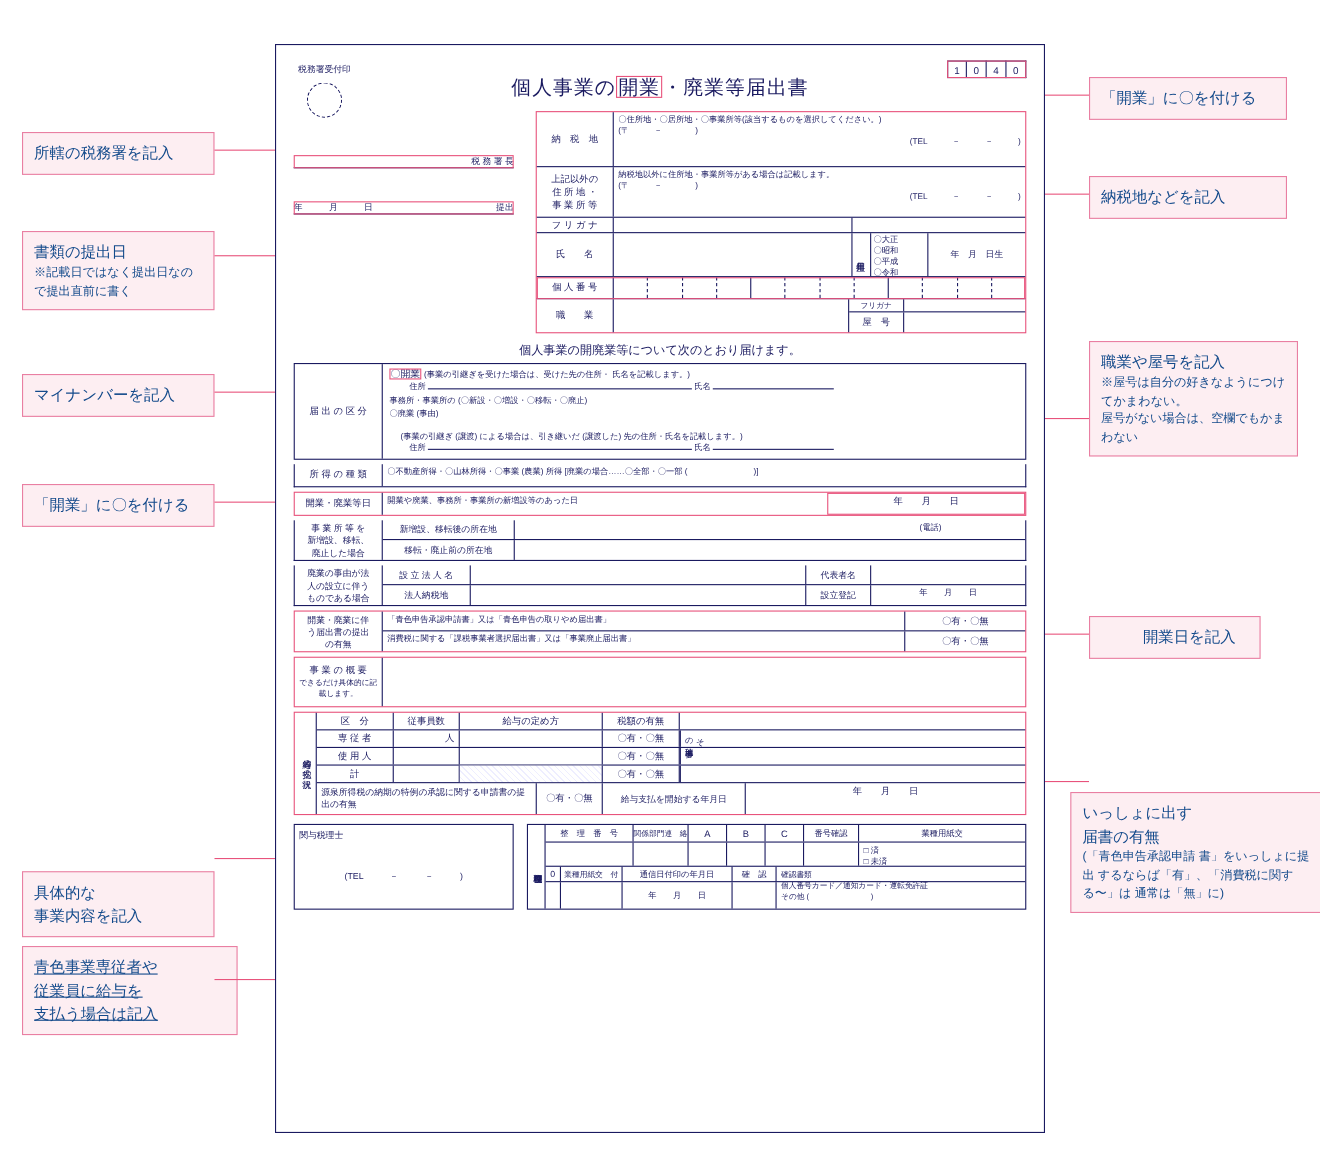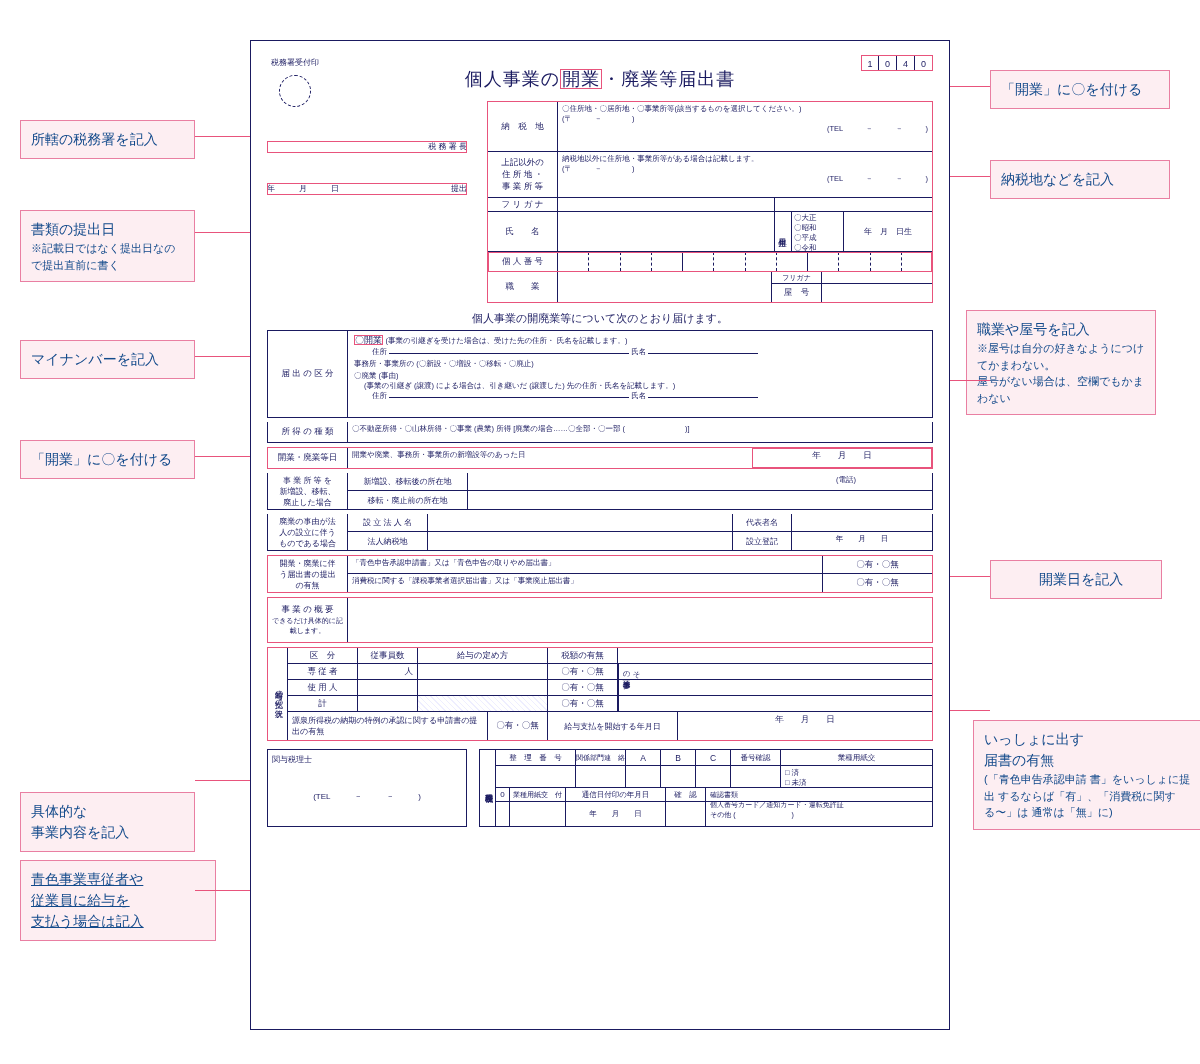--- a/index.html
+++ b/index.html
@@ -115,28 +115,28 @@
   <div class="callout" style="left:970px; top:50px; width:180px;">
     <div class="t">「開業」に〇を付ける</div>
   </div>
   <div class="connector" style="left:560px; top:66px; width:410px;"></div>
 
   <div class="callout" style="left:970px; top:140px; width:180px;">
     <div class="t">納税地などを記入</div>
   </div>
   <div class="connector" style="left:912px; top:156px; width:58px;"></div>
 
-  <div class="callout" style="left:946px; top:290px; width:190px;">
+  <div class="callout" style="left:970px; top:290px; width:190px;">
     <div class="t">職業や屋号を記入</div>
     <div class="s" style="white-space:pre-line">※屋号は自分の好きなようにつけてかまわない。
 屋号がない場合は、空欄でもかまわない</div>
   </div>
   <div class="connector" style="left:912px; top:360px; width:58px;"></div>
 
-  <div class="callout" style="left:970px; top:540px; width:172px;padding-left:48px;">
+  <div class="callout" style="left:970px; top:540px; width:156px;padding-left:48px;">
     <div class="t">開業日を記入</div>
   </div>
   <div class="connector" style="left:912px; top:556px; width:58px;"></div>
 
   <div class="callout" style="left:953px; top:660px; width:235px;margin-top:40px;">
     <div class="t" style="white-space:pre-line">いっしょに出す
 届書の有無</div>
     <div class="s" style="white-space:pre-line">(「青色申告承認申請 書」をいっしょに提出 するならば「有」、「消費税に関する〜」は 通常は「無」に)</div>
   </div>
   <div class="connector" style="left:912px; top:690px; width:58px;"></div>
@@ -255,21 +255,21 @@
           <div>
             <span class="hl" style="padding:0 1px;">〇開業</span>
             <span class="vtiny">(事業の引継ぎを受けた場合は、受けた先の住所・ 氏名を記載します。)</span>
           </div>
           <div class="vtiny" style="margin-left:18px;">
             <span>住所</span> <span style="display:inline-block; border-bottom:0.5px solid #1a1a60; width:240px;"></span>
             <span>氏名</span> <span style="display:inline-block; border-bottom:0.5px solid #1a1a60; width:110px;"></span>
           </div>
           <div class="vtiny" style="margin-top:2px;">事務所・事業所の (〇新設・〇増設・〇移転・〇廃止)</div>
           <div class="vtiny" style="margin-top:2px;">〇廃業 (事由)</div>
-          <div class="vtiny" style="margin-left:10px;">(事業の引継ぎ (譲渡) による場合は、引き継いだ (譲渡した) 先の住所・氏名を記載します。)</div>
+          <div class="vtiny" style="margin-left:10px;margin-top:11px;">(事業の引継ぎ (譲渡) による場合は、引き継いだ (譲渡した) 先の住所・氏名を記載します。)</div>
           <div class="vtiny" style="margin-left:18px;">
             <span>住所</span> <span style="display:inline-block; border-bottom:0.5px solid #1a1a60; width:240px;"></span>
             <span>氏名</span> <span style="display:inline-block; border-bottom:0.5px solid #1a1a60; width:110px;"></span>
           </div>
         </div>
       </div>
     </div>
 
     <div class="mid-block" style="margin-top:0; border-top:none;">
       <div class="row" style="height:20px;">

